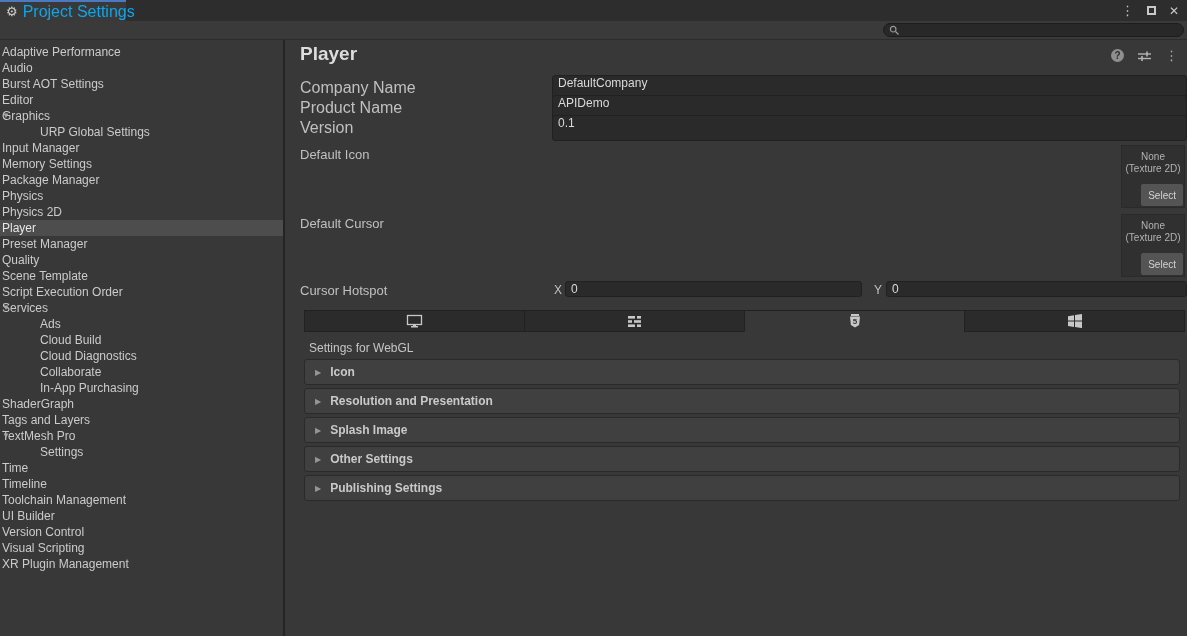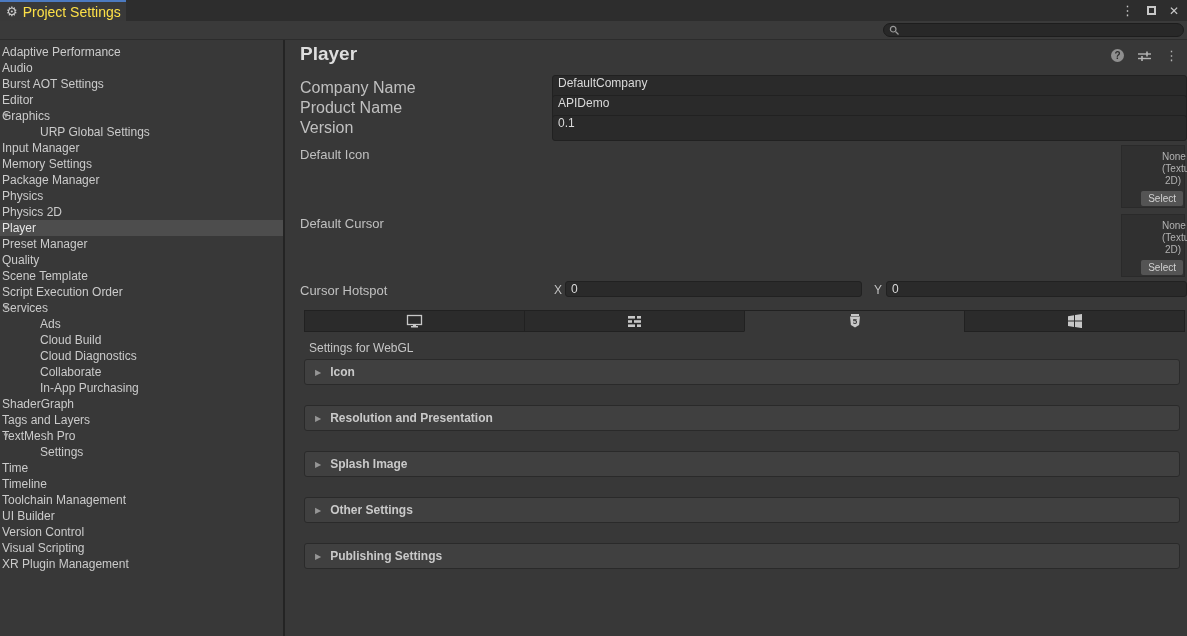--- a/index.html
+++ b/index.html
@@ -5,21 +5,21 @@
   * { margin:0; padding:0; box-sizing:border-box; }
   html,body { width:1187px; height:636px; overflow:hidden; background:#383838;
     font-family:"Liberation Sans", sans-serif; }
   .stage { position:relative; width:1187px; height:636px; background:#383838; }
 
   
   .titlebar { position:absolute; left:0; top:0; right:0; height:21px; background:#2d2d2d; }
   .doc-tab { position:absolute; left:0; top:0; width:126px; height:21px; background:#393939;
     border-top:2px solid #4c7ac0; display:flex; align-items:center; gap:5px; padding-left:6px; }
   .gear { color:#cdcdcd; font-size:13px; line-height:1; }
-  .doc-tab-title { font-size:14px; color:#fde047; white-space:nowrap; }
+  .doc-tab-title { font-size:16px; color:#0ea5e9; white-space:nowrap; }
   .win-controls { position:absolute; right:8px; top:0; height:21px; display:flex; align-items:center; gap:13px; }
   .wc-menu { color:#c8c8c8; font-size:13px; line-height:1; cursor:default; }
   .wc-max { width:9px; height:9px; border:2px solid #c8c8c8; }
   .wc-close { color:#c8c8c8; font-size:12px; line-height:1; cursor:default; }
 
   
   .toolbar { position:absolute; left:0; top:21px; right:0; height:19px; background:#3a3a3a;
     border-bottom:1px solid #2c2c2c; }
   .searchbox { position:absolute; right:3px; top:2px; width:301px; height:14px; background:#282828;
     border:1px solid #1d1d1d; border-radius:8px; display:flex; align-items:center; padding-left:5px; }
@@ -46,41 +46,41 @@
 
   .fields { position:absolute; left:13px; right:0; top:38px; }
   .field-row { display:flex; align-items:center; height:20px; }
   .field-label { width:252px; flex:none; font-size:16px; color:#c0c0c0; }
   .field-input { flex:1; height:26px; background:#2a2a2a; border:1px solid #212121; border-radius:3px;
     font-size:12px; color:#dadada; padding:0 5px; line-height:14px; overflow:hidden; white-space:nowrap; }
 
   .prop-label { position:absolute; left:13px; font-size:13px; color:#c0c0c0; }
 
   .tex-well { position:absolute; right:2px; width:64px; height:63px; background:#303030;
-    border:1px solid #2a2a2a;padding-left:40px; }
+    border:1px solid #2a2a2a; }
   .tex-none { text-align:center; font-size:10px; color:#b2b2b2; padding-top:5px; line-height:12px; }
-  .tex-select { position:absolute; bottom:1px; right:1px; height:15px; background:#545454; color:#d2d2d2;
+  .tex-select { position:absolute; bottom:1px; right:1px; height:22px; background:#545454; color:#d2d2d2;
     font-size:10px; line-height:13px; border:none; border-radius:2px; padding:0 7px;
     font-family:"Liberation Sans", sans-serif; cursor:default; }
 
   .axis-label { position:absolute; font-size:12px; color:#c0c0c0; }
   .hotspot-input { position:absolute; height:16px; background:#2a2a2a; border:1px solid #212121;
     border-radius:3px; font-size:12px; color:#dadada; padding:0 5px; line-height:14px; }
 
   .tabstrip { position:absolute; left:17px; right:2px; top:270px; height:22px; display:flex; }
   .ptab { flex:1; background:#2b2b2b; border:1px solid #212121; border-right:none;
     display:flex; align-items:center; justify-content:center; cursor:default; }
   .ptab:last-child { border-right:1px solid #212121; }
   .ptab.selected { background:#383838; border-bottom-color:#383838; }
 
   .settings-label { position:absolute; left:22px; top:301px; font-size:12px; color:#c6c6c6; }
 
   .sections { position:absolute; left:17px; right:7px; top:319px; }
   .section-header { height:26px; background:#404040; border:1px solid #2a2a2a; border-radius:3px;
-    margin-bottom:20px; display:flex; align-items:center; padding-left:10px; cursor:default; }
+    margin-bottom:3px; display:flex; align-items:center; padding-left:10px; cursor:default; }
   .sec-tri { font-size:8px; color:#969696; margin-right:9px; }
   .sec-tri::before { content:"▶"; }
   .sec-label { font-size:12px; font-weight:bold; color:#c9c9c9; }
 </style>
 </head>
 <body>
 
 <div class="stage">
 
   <div class="titlebar">

